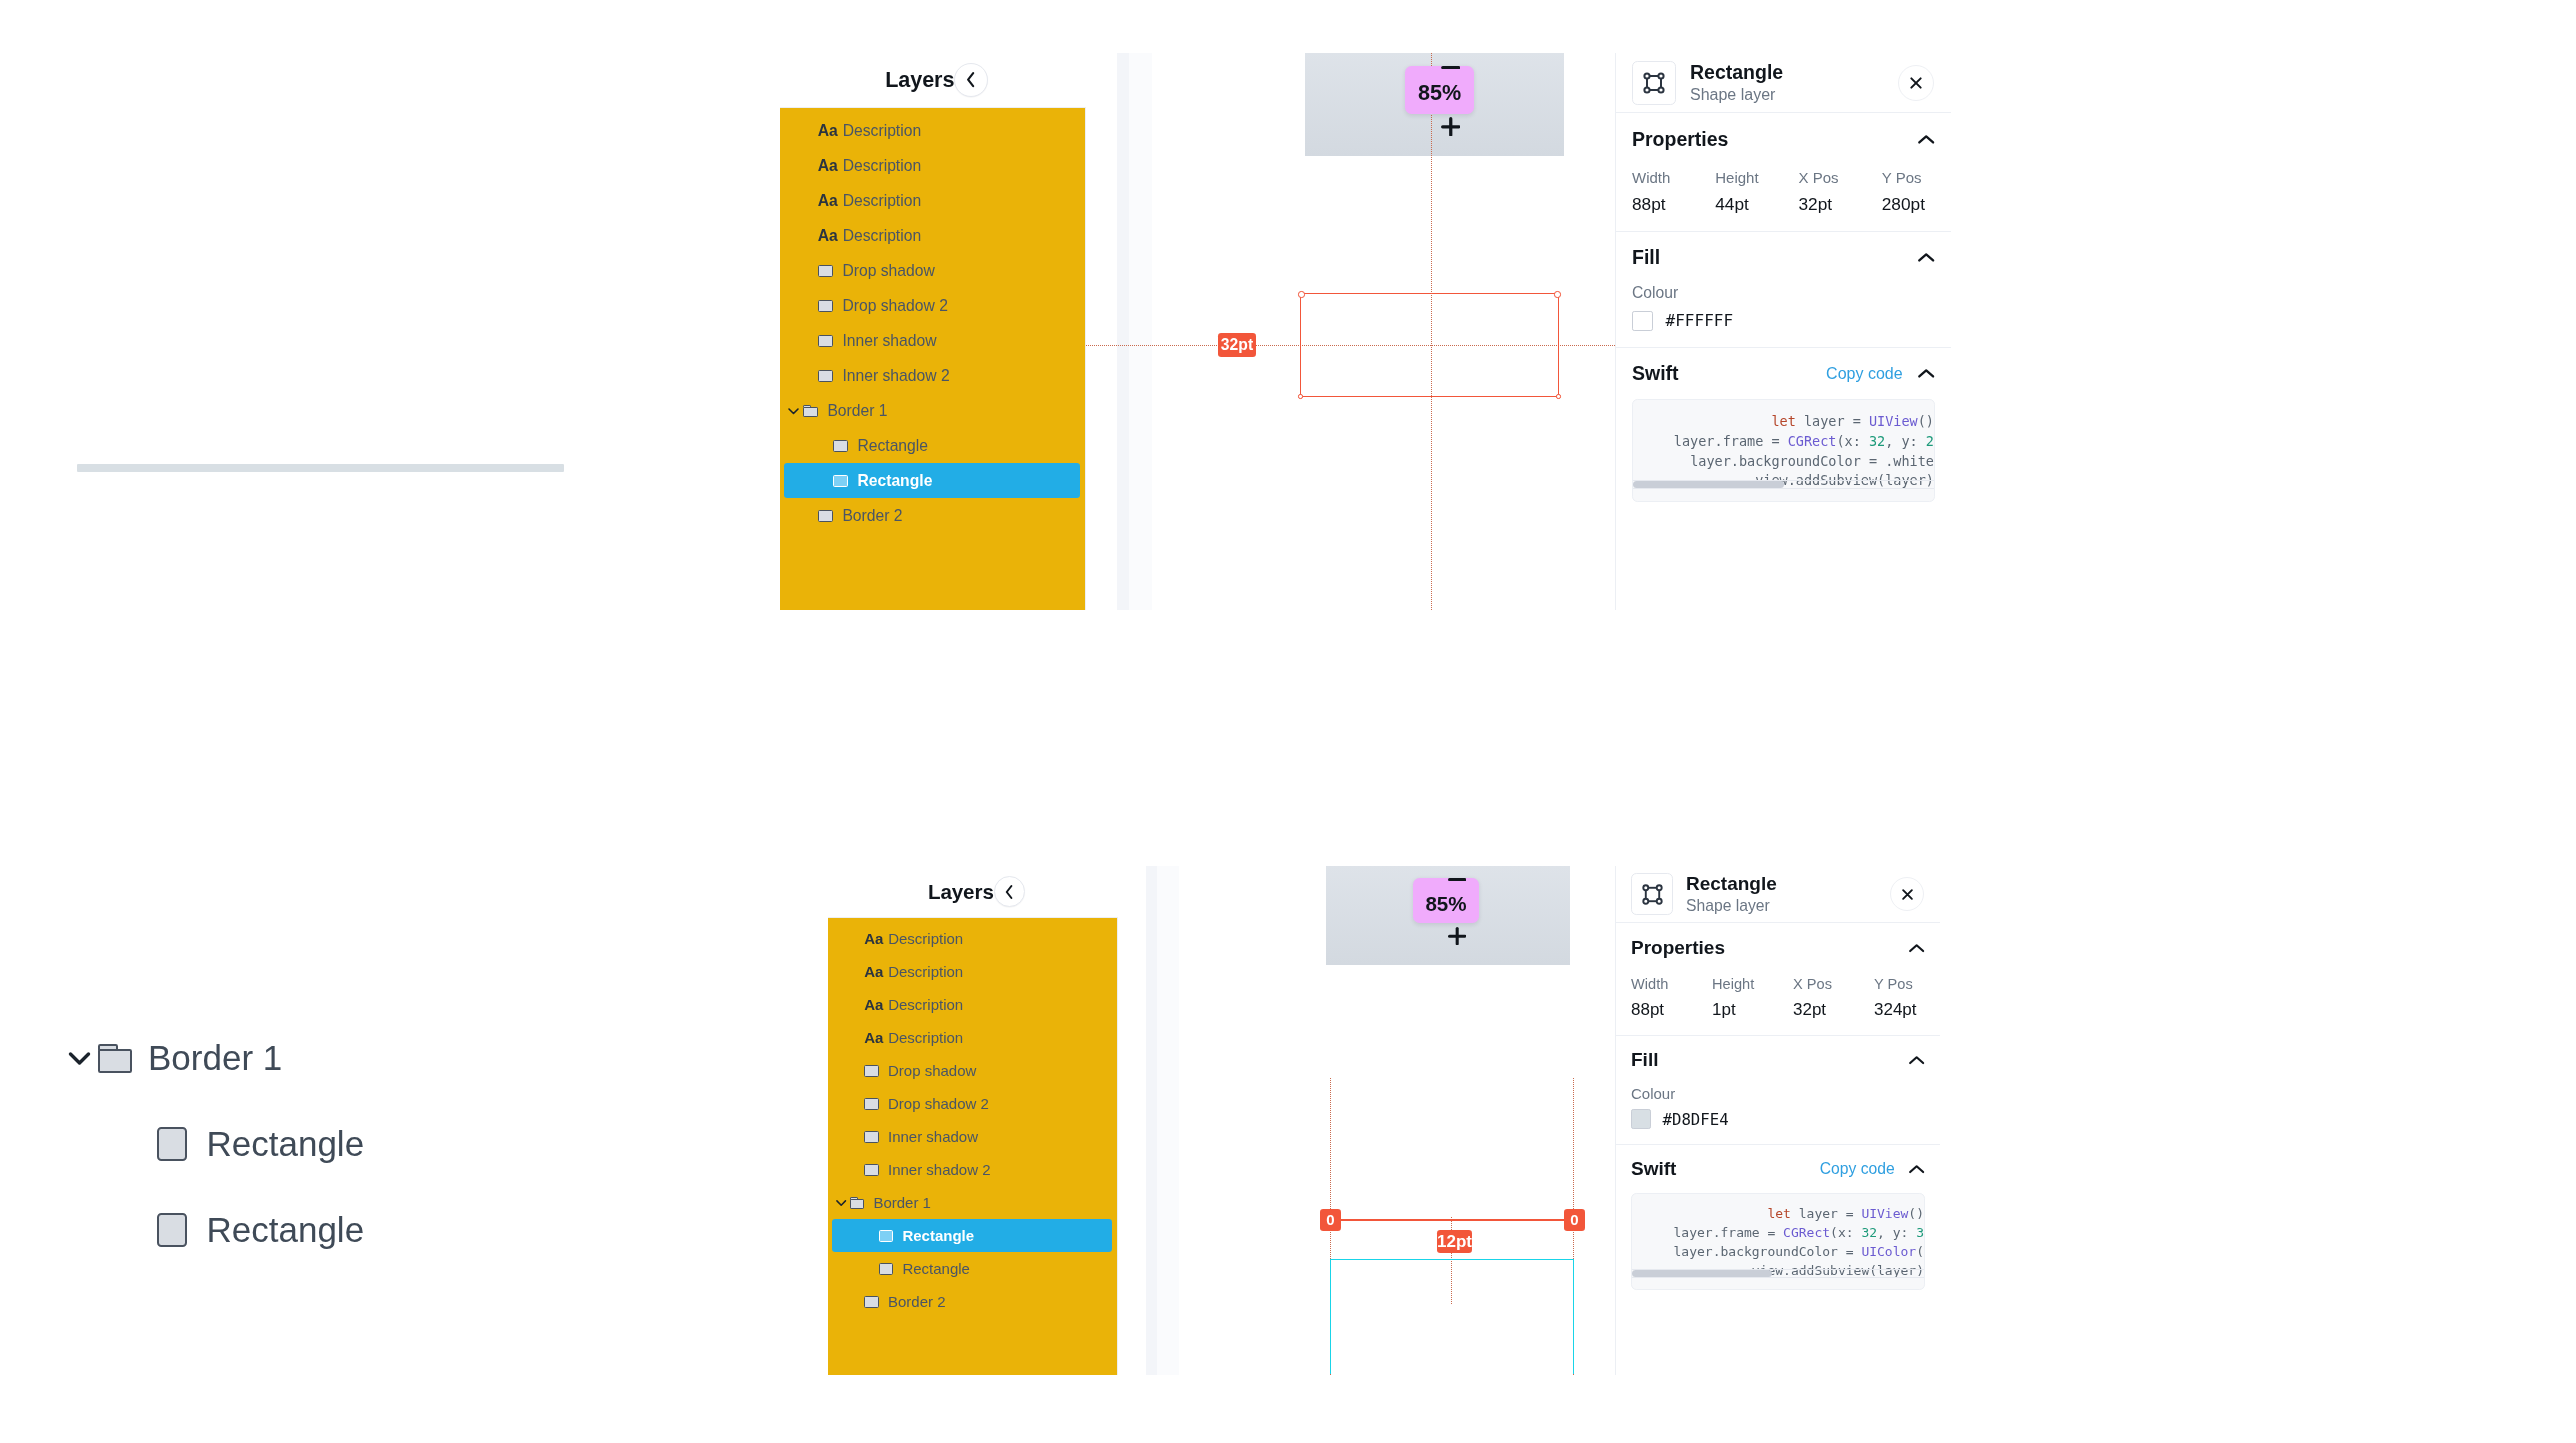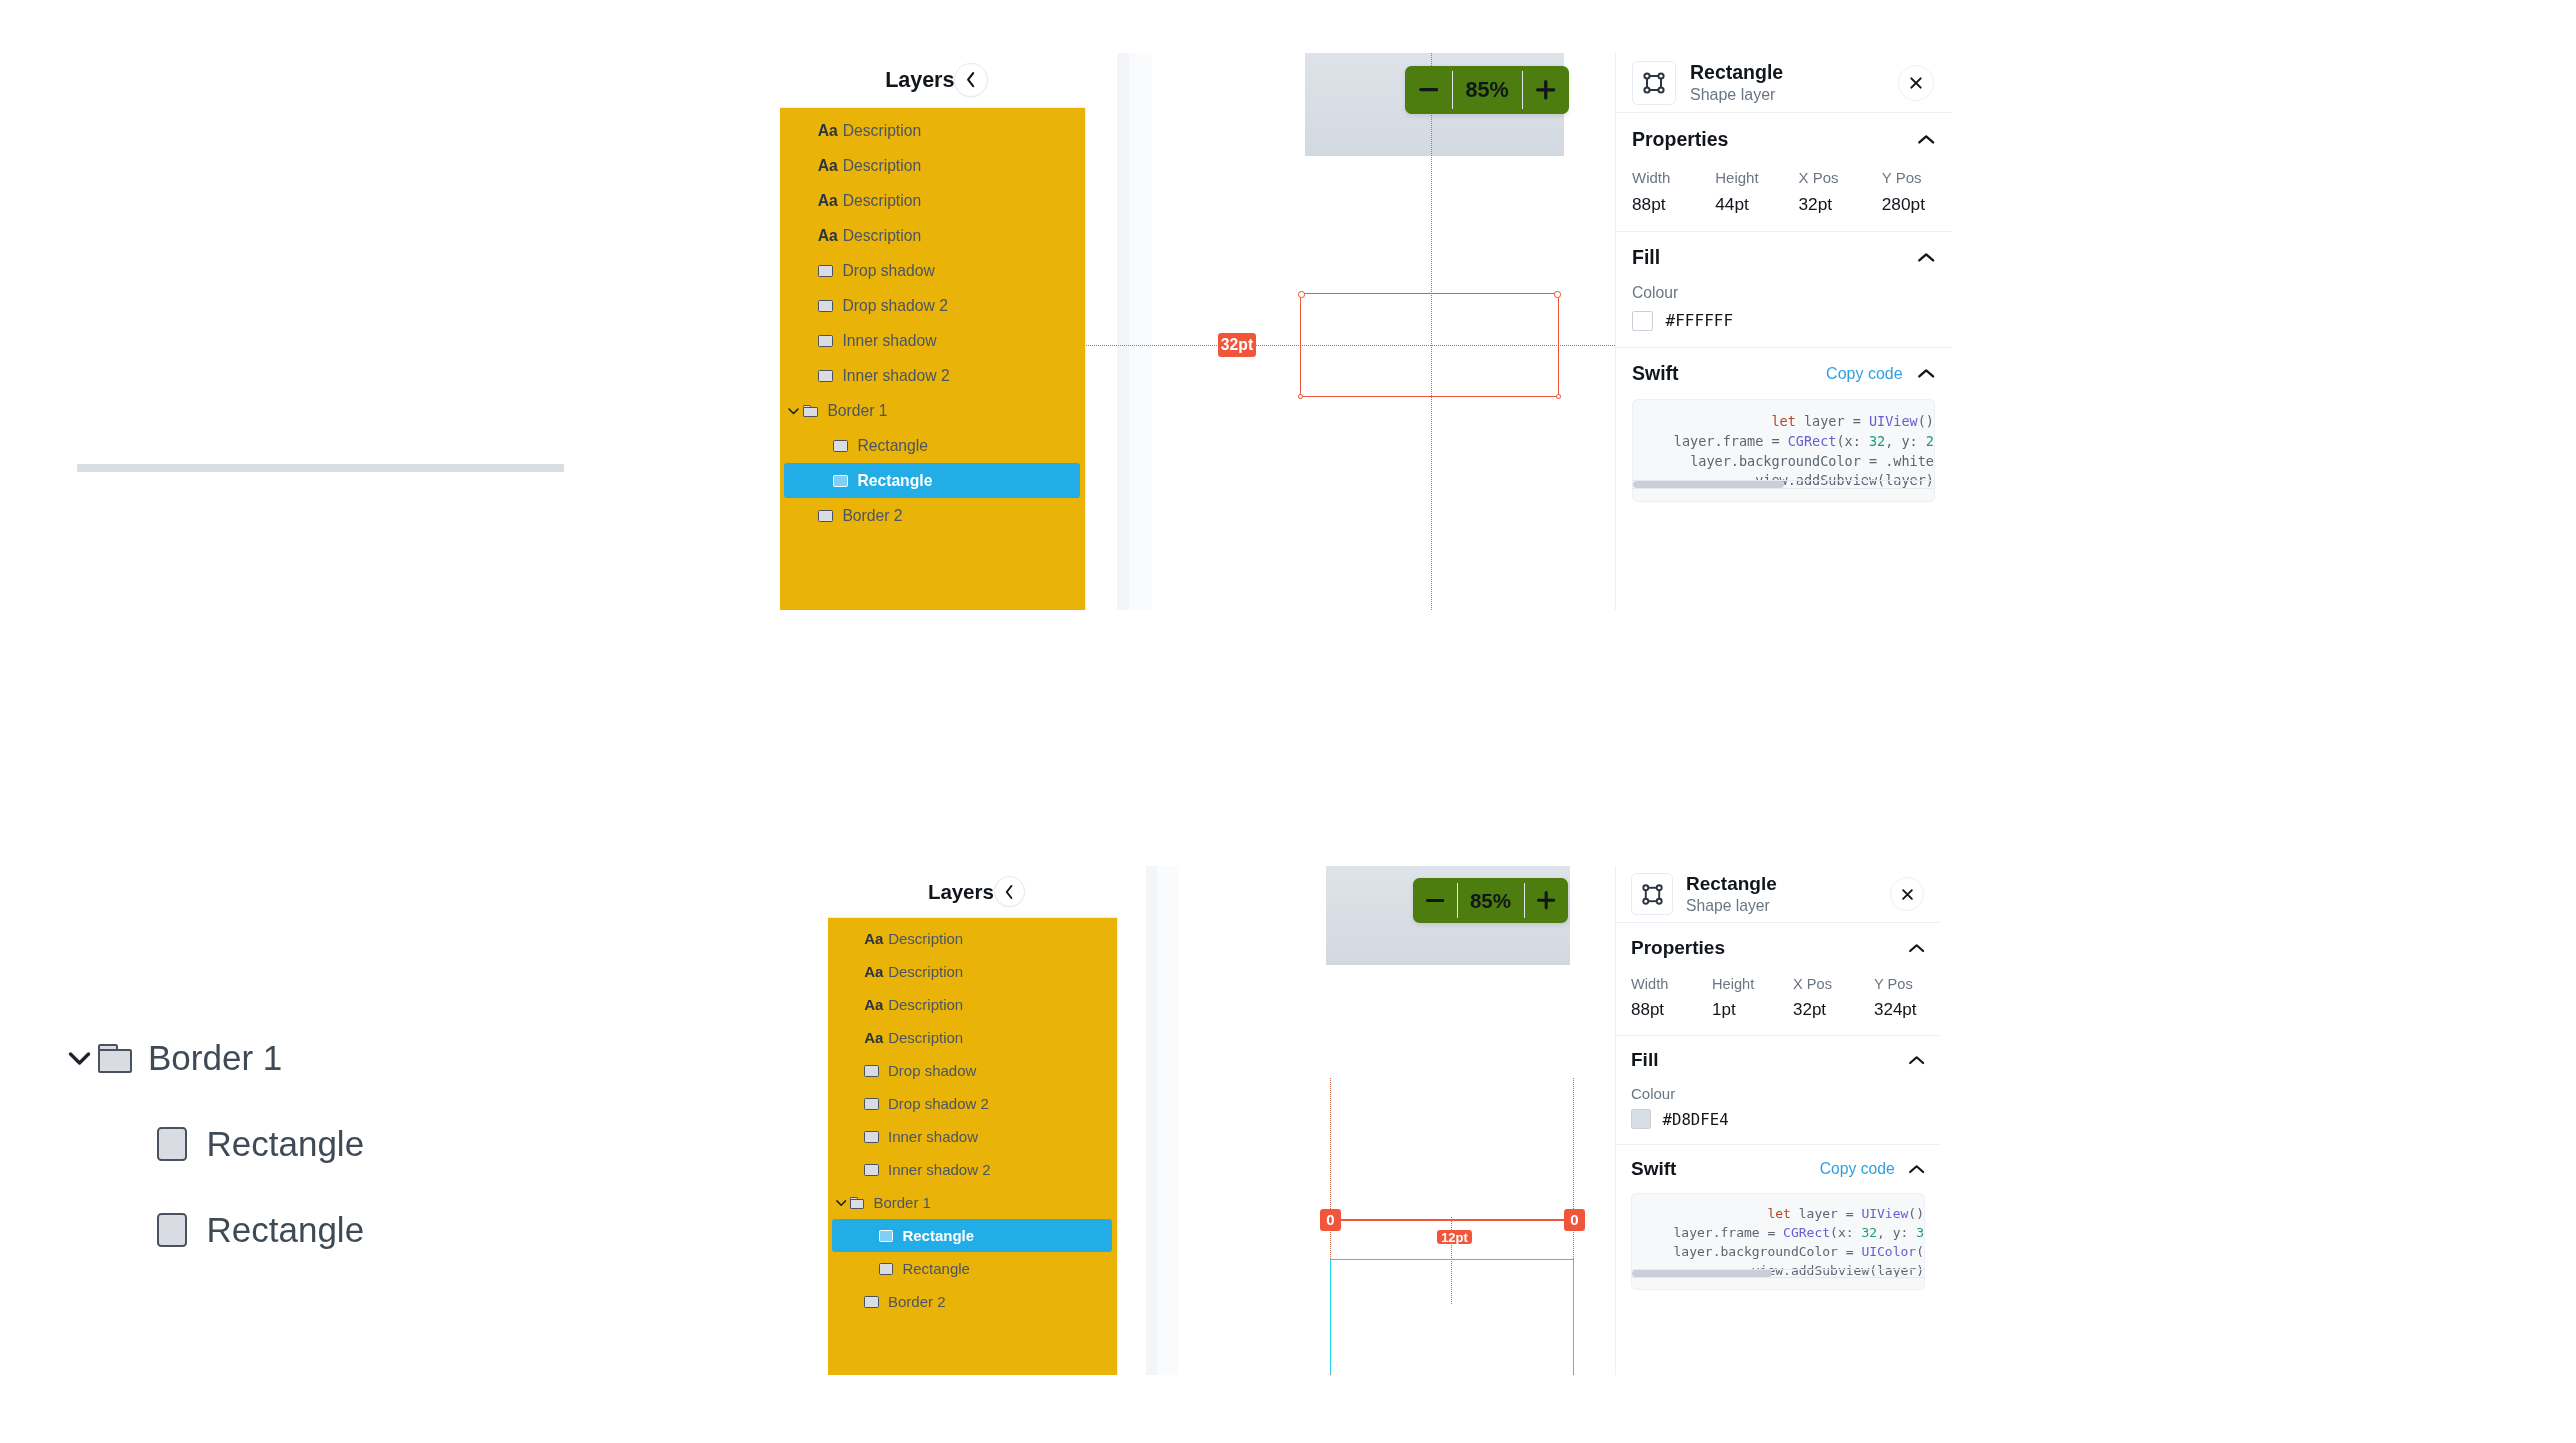--- a/index.html
+++ b/index.html
@@ -57,22 +57,22 @@
   .sel-rect > b     { right:-2.7px; bottom:-2.7px; }
   .cyan-box { position:absolute; border:1.6px solid #19d4e8; border-top-width:1.6px; }
   .meas-line { position:absolute; background:#f2563a; height:1.6px; }
   .badge {
     position:absolute; background:#f2563a; color:#fff; border-radius:3.2px;
     display:flex; align-items:center; justify-content:center; font-weight:700;
     line-height:1;
   }
 
   .zoom-bar {
-    position:absolute; display:flex; align-items:flex-end; background:#4d7c0f;
-    border-radius:6.5px; box-shadow:0 1.1px 4.3px rgba(15,23,42,.10); color:#11161c;
+    position:absolute; display:flex; align-items:flex-end; background:#f0abfc;
+    border-radius:6.5px; box-shadow:0 1.1px 4.3px rgba(15,23,42,.10); color:#11161c;flex-direction:column;
   }
   .zoom-bar .seg { display:flex; align-items:center; justify-content:center; font-weight:700; }
   .zoom-bar .divider { width:0.5px; background:#e2e6ec; align-self:stretch; margin:5.4px 0; }
   .link-btn {
     position:absolute; background:#fafbfc; border-radius:6.5px;
     box-shadow:0 1.1px 4.3px rgba(15,23,42,.10); display:flex;
     align-items:center; justify-content:center; color:#11161c;
   }
 
   
@@ -465,21 +465,21 @@
       <div class="grey-ring" style="left:656px; top:226px; width:56px; height:56px;"></div>
 
       <div class="guide-v" style="left:212px; top:212px; height:297px;"></div>
       <div class="guide-v" style="left:455px; top:212px; height:297px;"></div>
       <div class="guide-v" style="left:333px; top:351px; height:87px;"></div>
 
       <div class="meas-line" style="left:213px; top:353px; width:242px;"></div>
 
       <div class="badge" style="left:202px; top:343px; width:20.6px; height:21.6px; font-size:15px;">0</div>
       <div class="badge" style="left:446px; top:343px; width:20.6px; height:21.6px; font-size:15px;">0</div>
-      <div class="badge" style="left:319px; top:364px; width:35px; height:14px; font-size:13px;">12pt</div>
+      <div class="badge" style="left:319px; top:364px; width:35px; height:23px; font-size:17px;">12pt</div>
 
       <div class="cyan-box" style="left:212px; top:393px; width:244px; height:115px; border-bottom:none;"></div>
 
       <div class="zoom-bar" style="left:295px; top:12px; height:45px;">
         <div class="seg" style="width:44px; height:45px;">
           <svg width="18.4" height="3.2" viewBox="0 0 36 6">
               <rect width="36" height="6" rx="3" fill="#11161c"></rect>
             </svg>
         </div>
         <div class="divider"></div>

